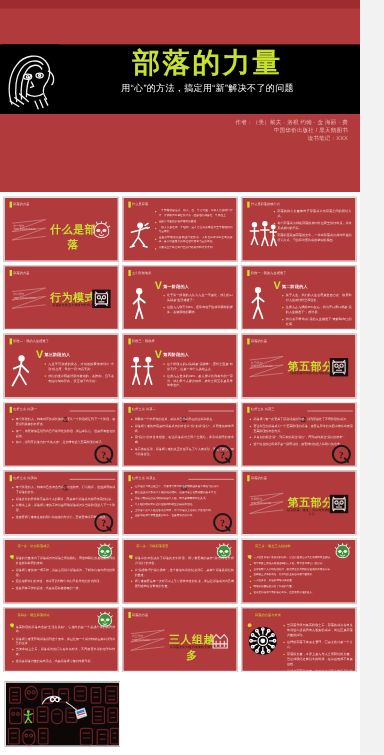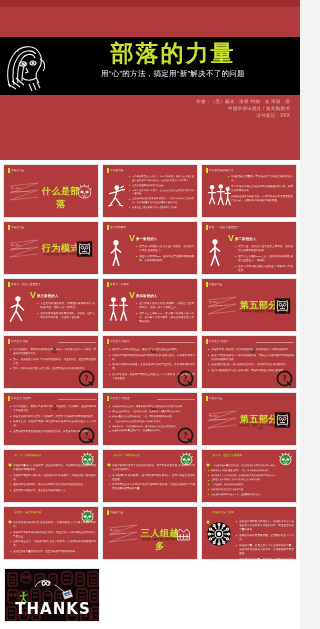--- a/index.html
+++ b/index.html
@@ -794,16 +794,15 @@
 
     <svg class="th-tag" width="11" height="11" viewBox="0 0 11 11">
       <g transform="rotate(-18 5.5 5.5)">
         <rect x="1.4" y="2" width="8.2" height="7" fill="#ffffff" stroke="#bbbbbb" stroke-width=".5"></rect>
         <rect x="2.2" y="3" width="6.6" height="2.2" fill="#2f7fd0"></rect>
         <rect x="2.2" y="5.6" width="6.6" height="1.2" fill="#d94b4b"></rect>
         <path d="M2.4 8h6" stroke="#999" stroke-width=".5"></path>
       </g>
     </svg>
 
-    <div class="thanks-word">THANKS</div>
   </div>
 
 </div>
 
 </body></html>

